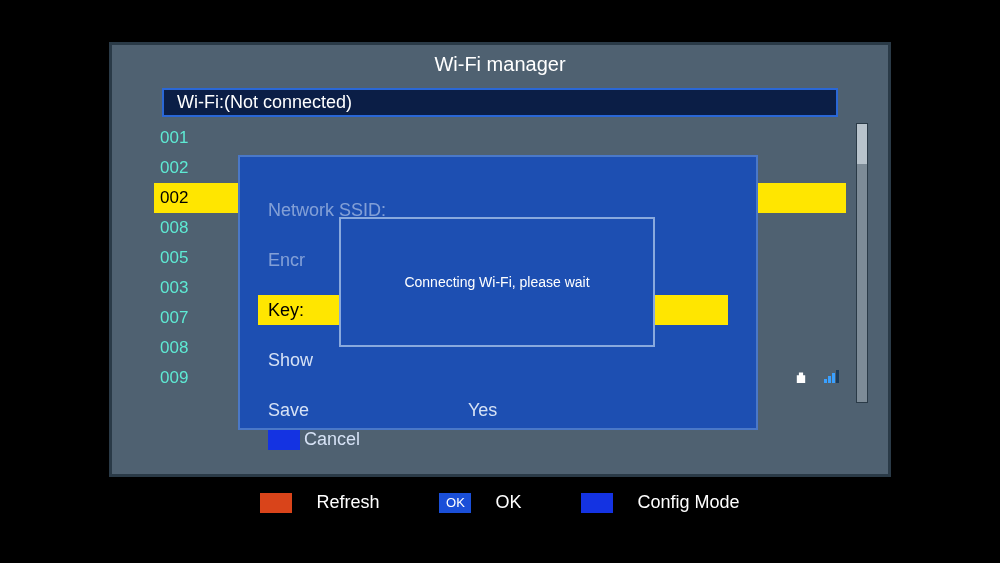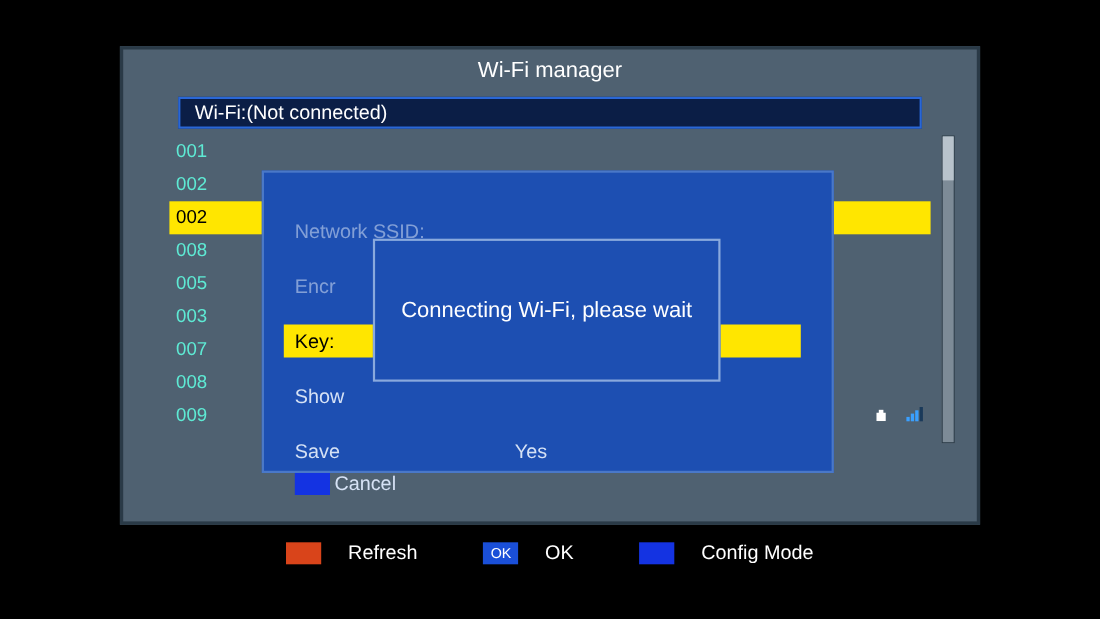--- a/index.html
+++ b/index.html
@@ -134,21 +134,21 @@
     position: absolute;
     left: 339px;
     top: 217px;
     width: 316px;
     height: 130px;
     background: #1d4fb2;
     border: 2px solid #89a9dd;
     display: flex;
     align-items: center;
     justify-content: center;
-    font-size: 20px;
+    font-size: 14px;
     color: #fff;
   }
   
   .legend {
     position: absolute;
     left: 109px;
     bottom: 50px;
     width: 782px;
     display: flex;
     justify-content: center;

